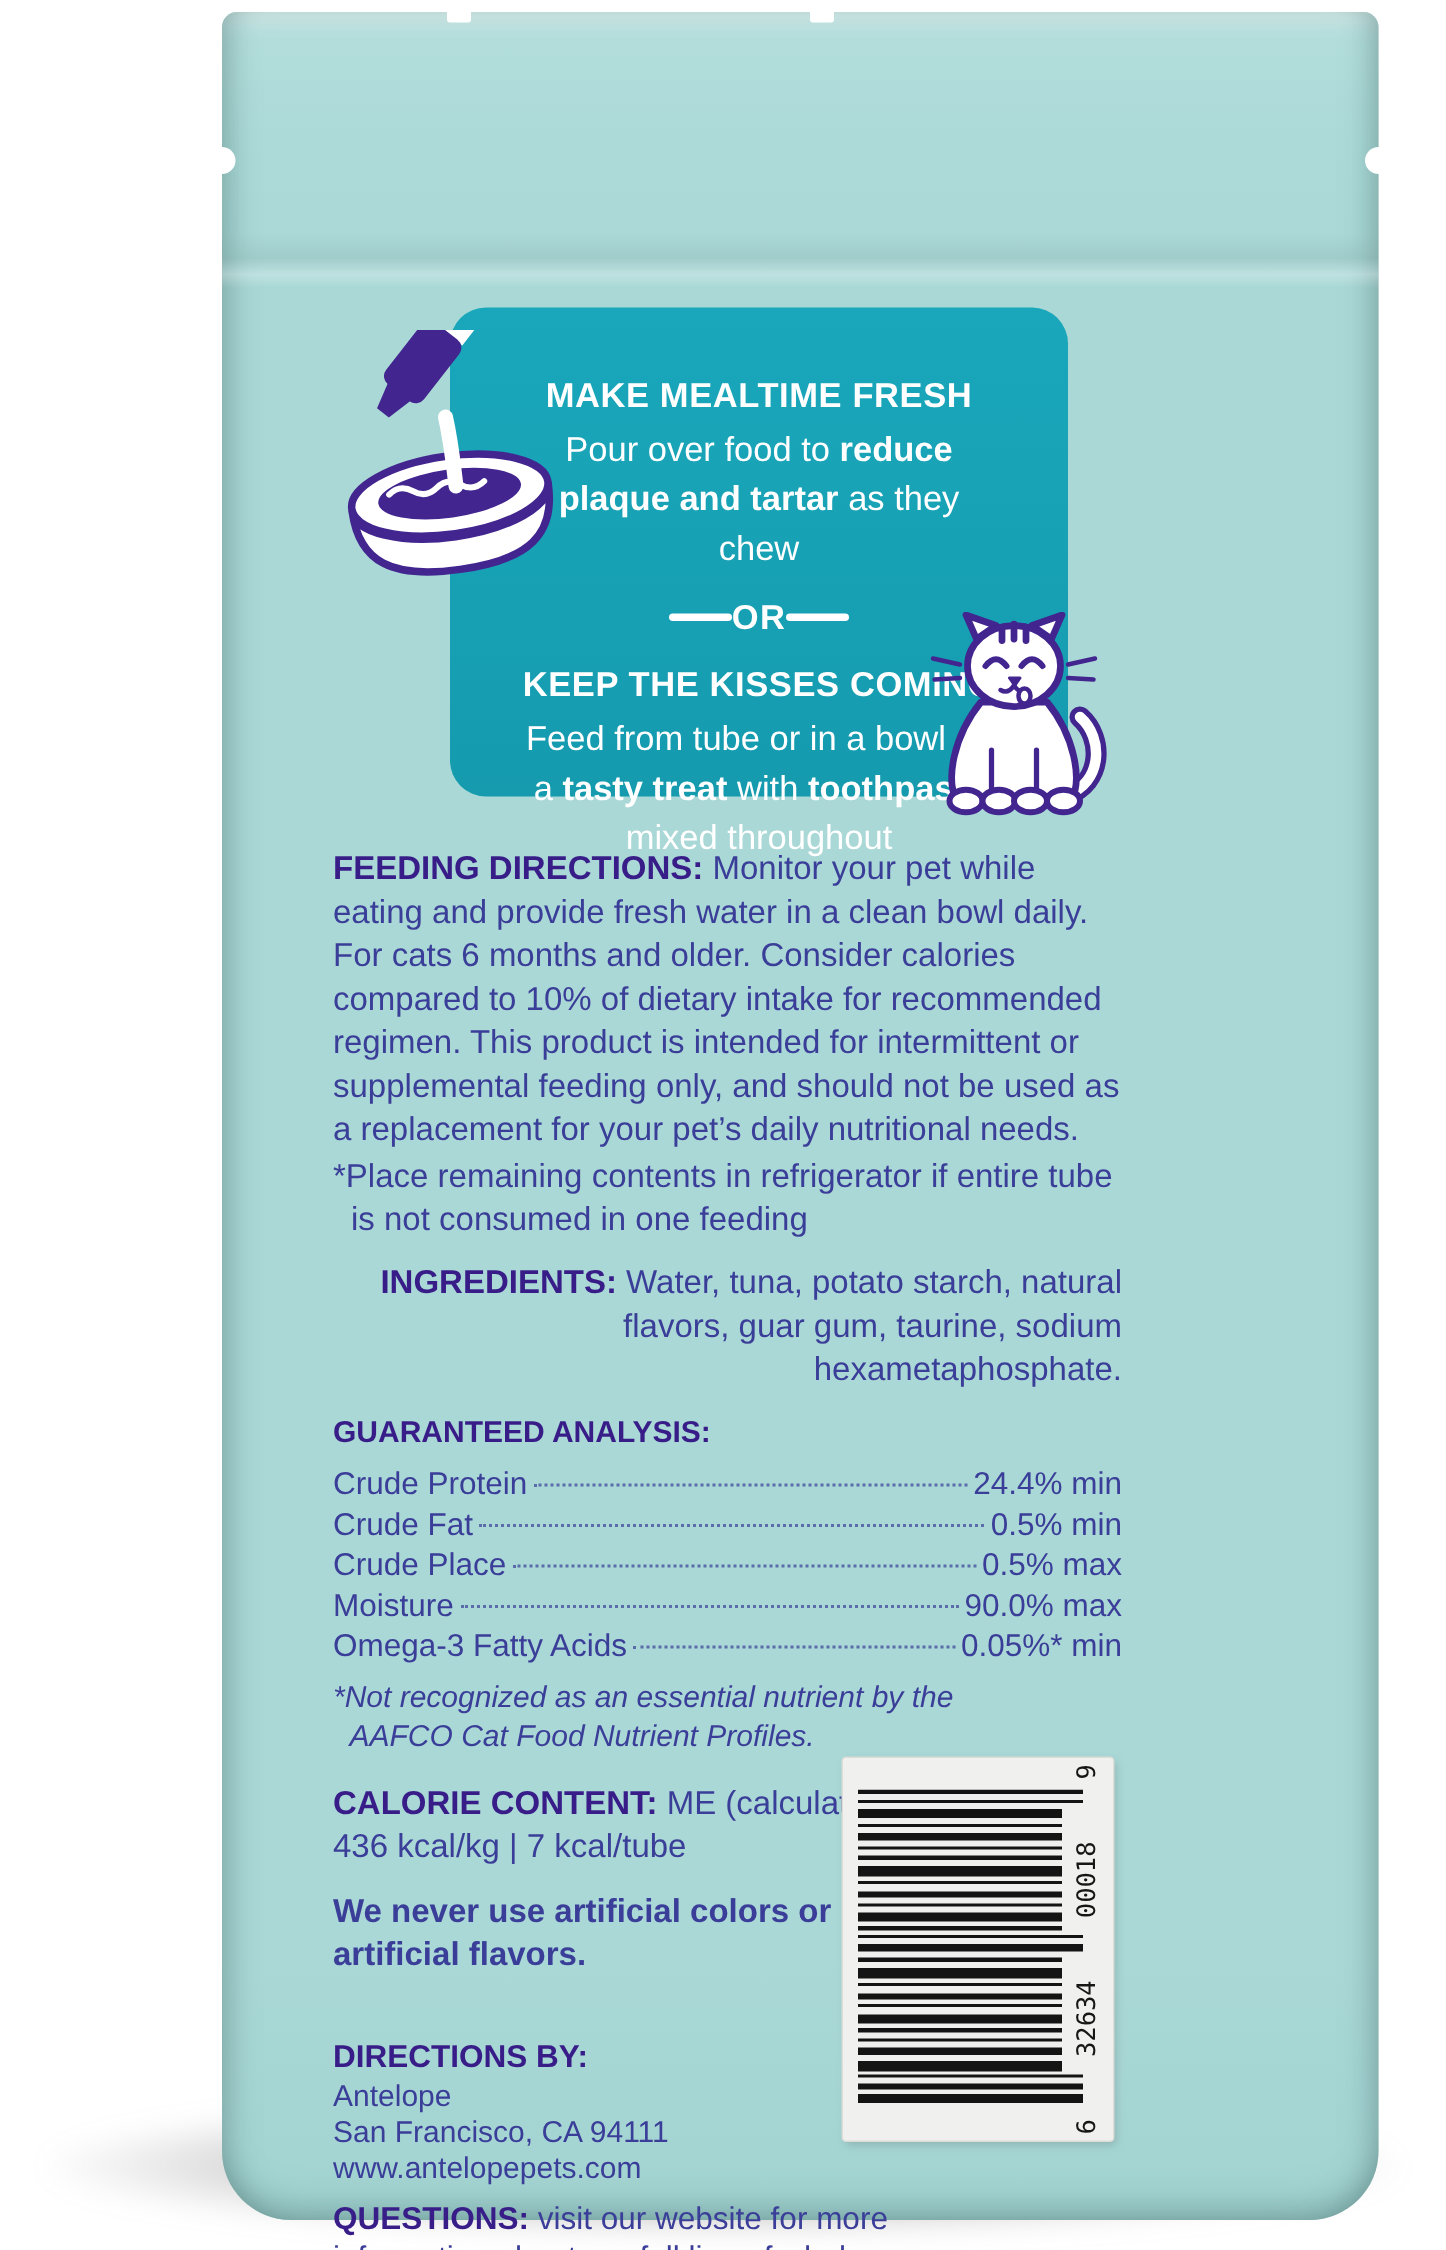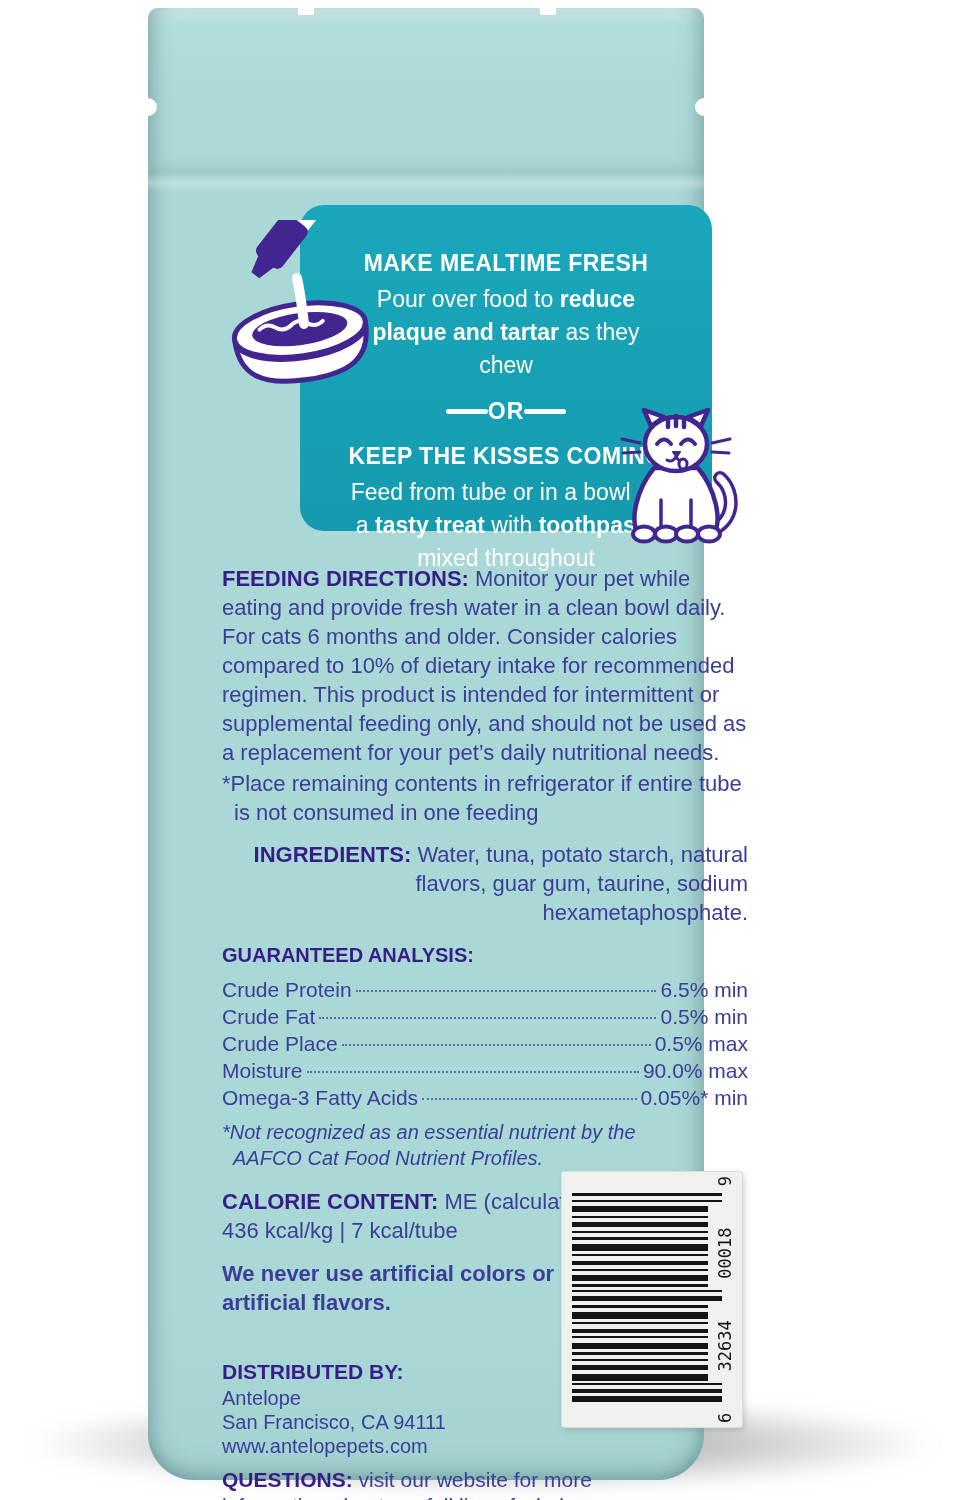--- a/index.html
+++ b/index.html
@@ -3,21 +3,21 @@
 <meta charset="utf-8">
 <style>
   html,body{margin:0;padding:0;background:#ffffff;}
   .scene{position:relative;width:964px;height:1500px;background:#ffffff;overflow:hidden;
          font-family:"Liberation Sans",sans-serif;}
   
   .floor-shadow{position:absolute;left:30px;top:1398px;width:904px;height:92px;border-radius:50%;
     background:radial-gradient(ellipse at center,rgba(72,72,72,.58) 0%,rgba(120,120,120,.38) 42%,rgba(255,255,255,0) 72%);
     filter:blur(9px);z-index:0;}
   
-  .pouch{position:absolute;left:148px;top:8px;width:556px;height:1472px;z-index:1;
+  .pouch{position:absolute;left:148px;top:8px;width:771px;height:1472px;z-index:1;
     background:linear-gradient(180deg,#b4dedc 0%,#abdad8 6%,#a9d8d6 12%,#a9d8d6 88%,#a3d4d2 100%);
     border-radius:10px 10px 46px 46px;
     box-shadow:inset 14px 0 22px -12px rgba(90,130,128,.6),
                inset -14px 0 22px -12px rgba(90,130,128,.6),
                inset 0 -18px 26px -14px rgba(86,126,124,.55),
                inset 0 16px 14px -10px rgba(255,255,255,.55);}
   .seal-crease{position:absolute;left:0;top:148px;width:100%;height:36px;
     background:linear-gradient(180deg,rgba(126,162,160,0) 0%,rgba(126,162,160,.22) 45%,rgba(255,255,255,.25) 75%,rgba(255,255,255,0) 100%);}
   .notch-top{position:absolute;top:-2px;width:16px;height:9px;background:#ffffff;border-radius:2px;}
   .notch-top.n1{left:150px;} .notch-top.n2{left:392px;}
@@ -140,21 +140,21 @@
       <p class="para"><b>FEEDING DIRECTIONS:</b><span> Monitor your pet while eating and provide fresh water in a clean bowl daily. For cats 6 months and older. Consider calories compared to 10% of dietary intake for recommended regimen. This product is intended for intermittent or supplemental feeding only, and should not be used as a replacement for your pet’s daily nutritional needs.</span></p>
       <p class="note">*Place remaining contents in refrigerator if entire tube is not consumed in one feeding</p>
 
       <p class="para ingredients"><b>INGREDIENTS:</b><span> Water, tuna, potato starch, natural flavors, guar gum, taurine, sodium hexametaphosphate.</span></p>
 
       <h4 class="ga-heading">GUARANTEED ANALYSIS:</h4>
       <div>
         <div class="ga-row">
             <span class="ga-name">Crude Protein</span>
             <span class="ga-dots"></span>
-            <span class="ga-value">6.5% min</span>
+            <span class="ga-value">24.4% min</span>
           </div>
         <div class="ga-row">
             <span class="ga-name">Crude Fat</span>
             <span class="ga-dots"></span>
             <span class="ga-value">0.5% min</span>
           </div>
         <div class="ga-row">
             <span class="ga-name">Crude Place</span>
             <span class="ga-dots"></span>
             <span class="ga-value">0.5% max</span>
@@ -171,21 +171,21 @@
           </div>
       </div>
       <p class="footnote">*Not recognized as an essential nutrient by the AAFCO Cat Food Nutrient Profiles.</p>
 
       <p class="para calorie"><b>CALORIE CONTENT:</b><span> ME (calculated)</span></p>
       <p class="calline">436 kcal/kg | 7 kcal/tube</p>
 
       <p class="claim">We never use artificial colors or artificial flavors.</p>
 
       <div class="dist">
-        <h5>DISTRIBUTED BY:</h5>
+        <h5>DIRECTIONS BY:</h5>
         <p>Antelope</p>
         <p>San Francisco, CA 94111</p>
         <p>www.antelopepets.com</p>
       </div>
 
       <p class="para questions"><b>QUESTIONS:</b><span> visit our website for more information about our full line of whole health pet products.</span></p>
     </div>
 
     <div class="barcode-label">
       <svg class="bc-bars" width="152" height="212" viewBox="0 0 152 212">

